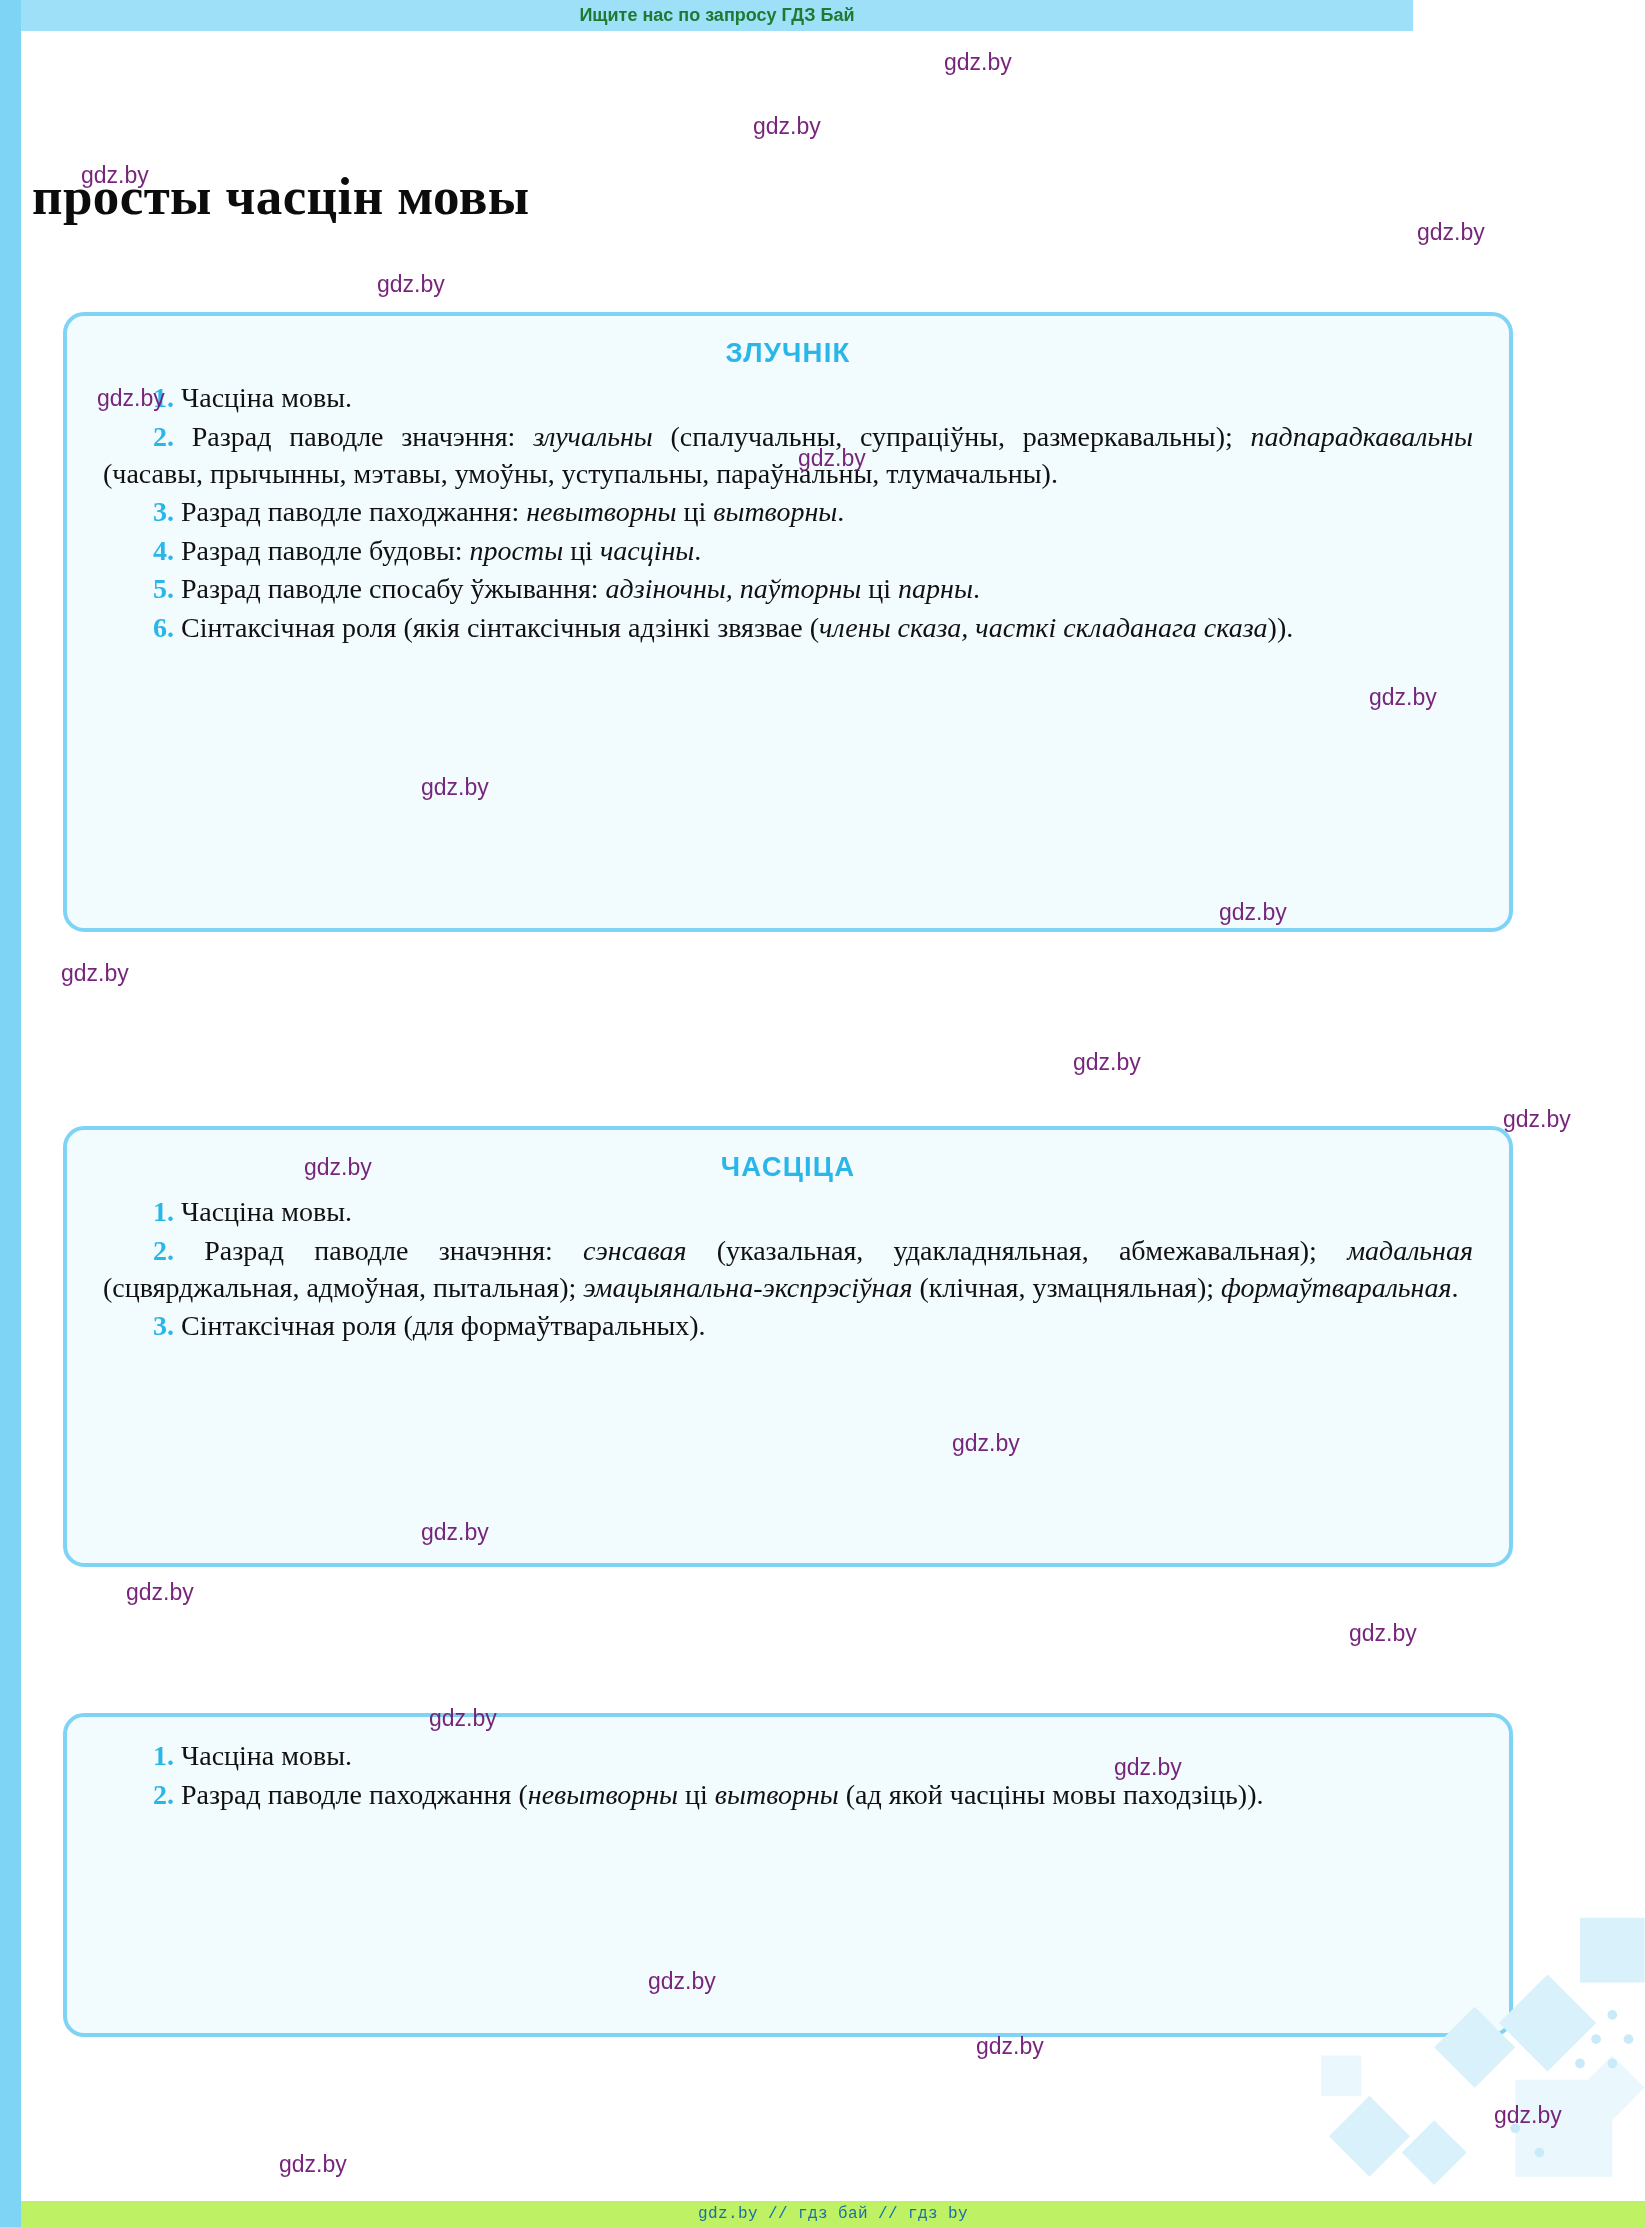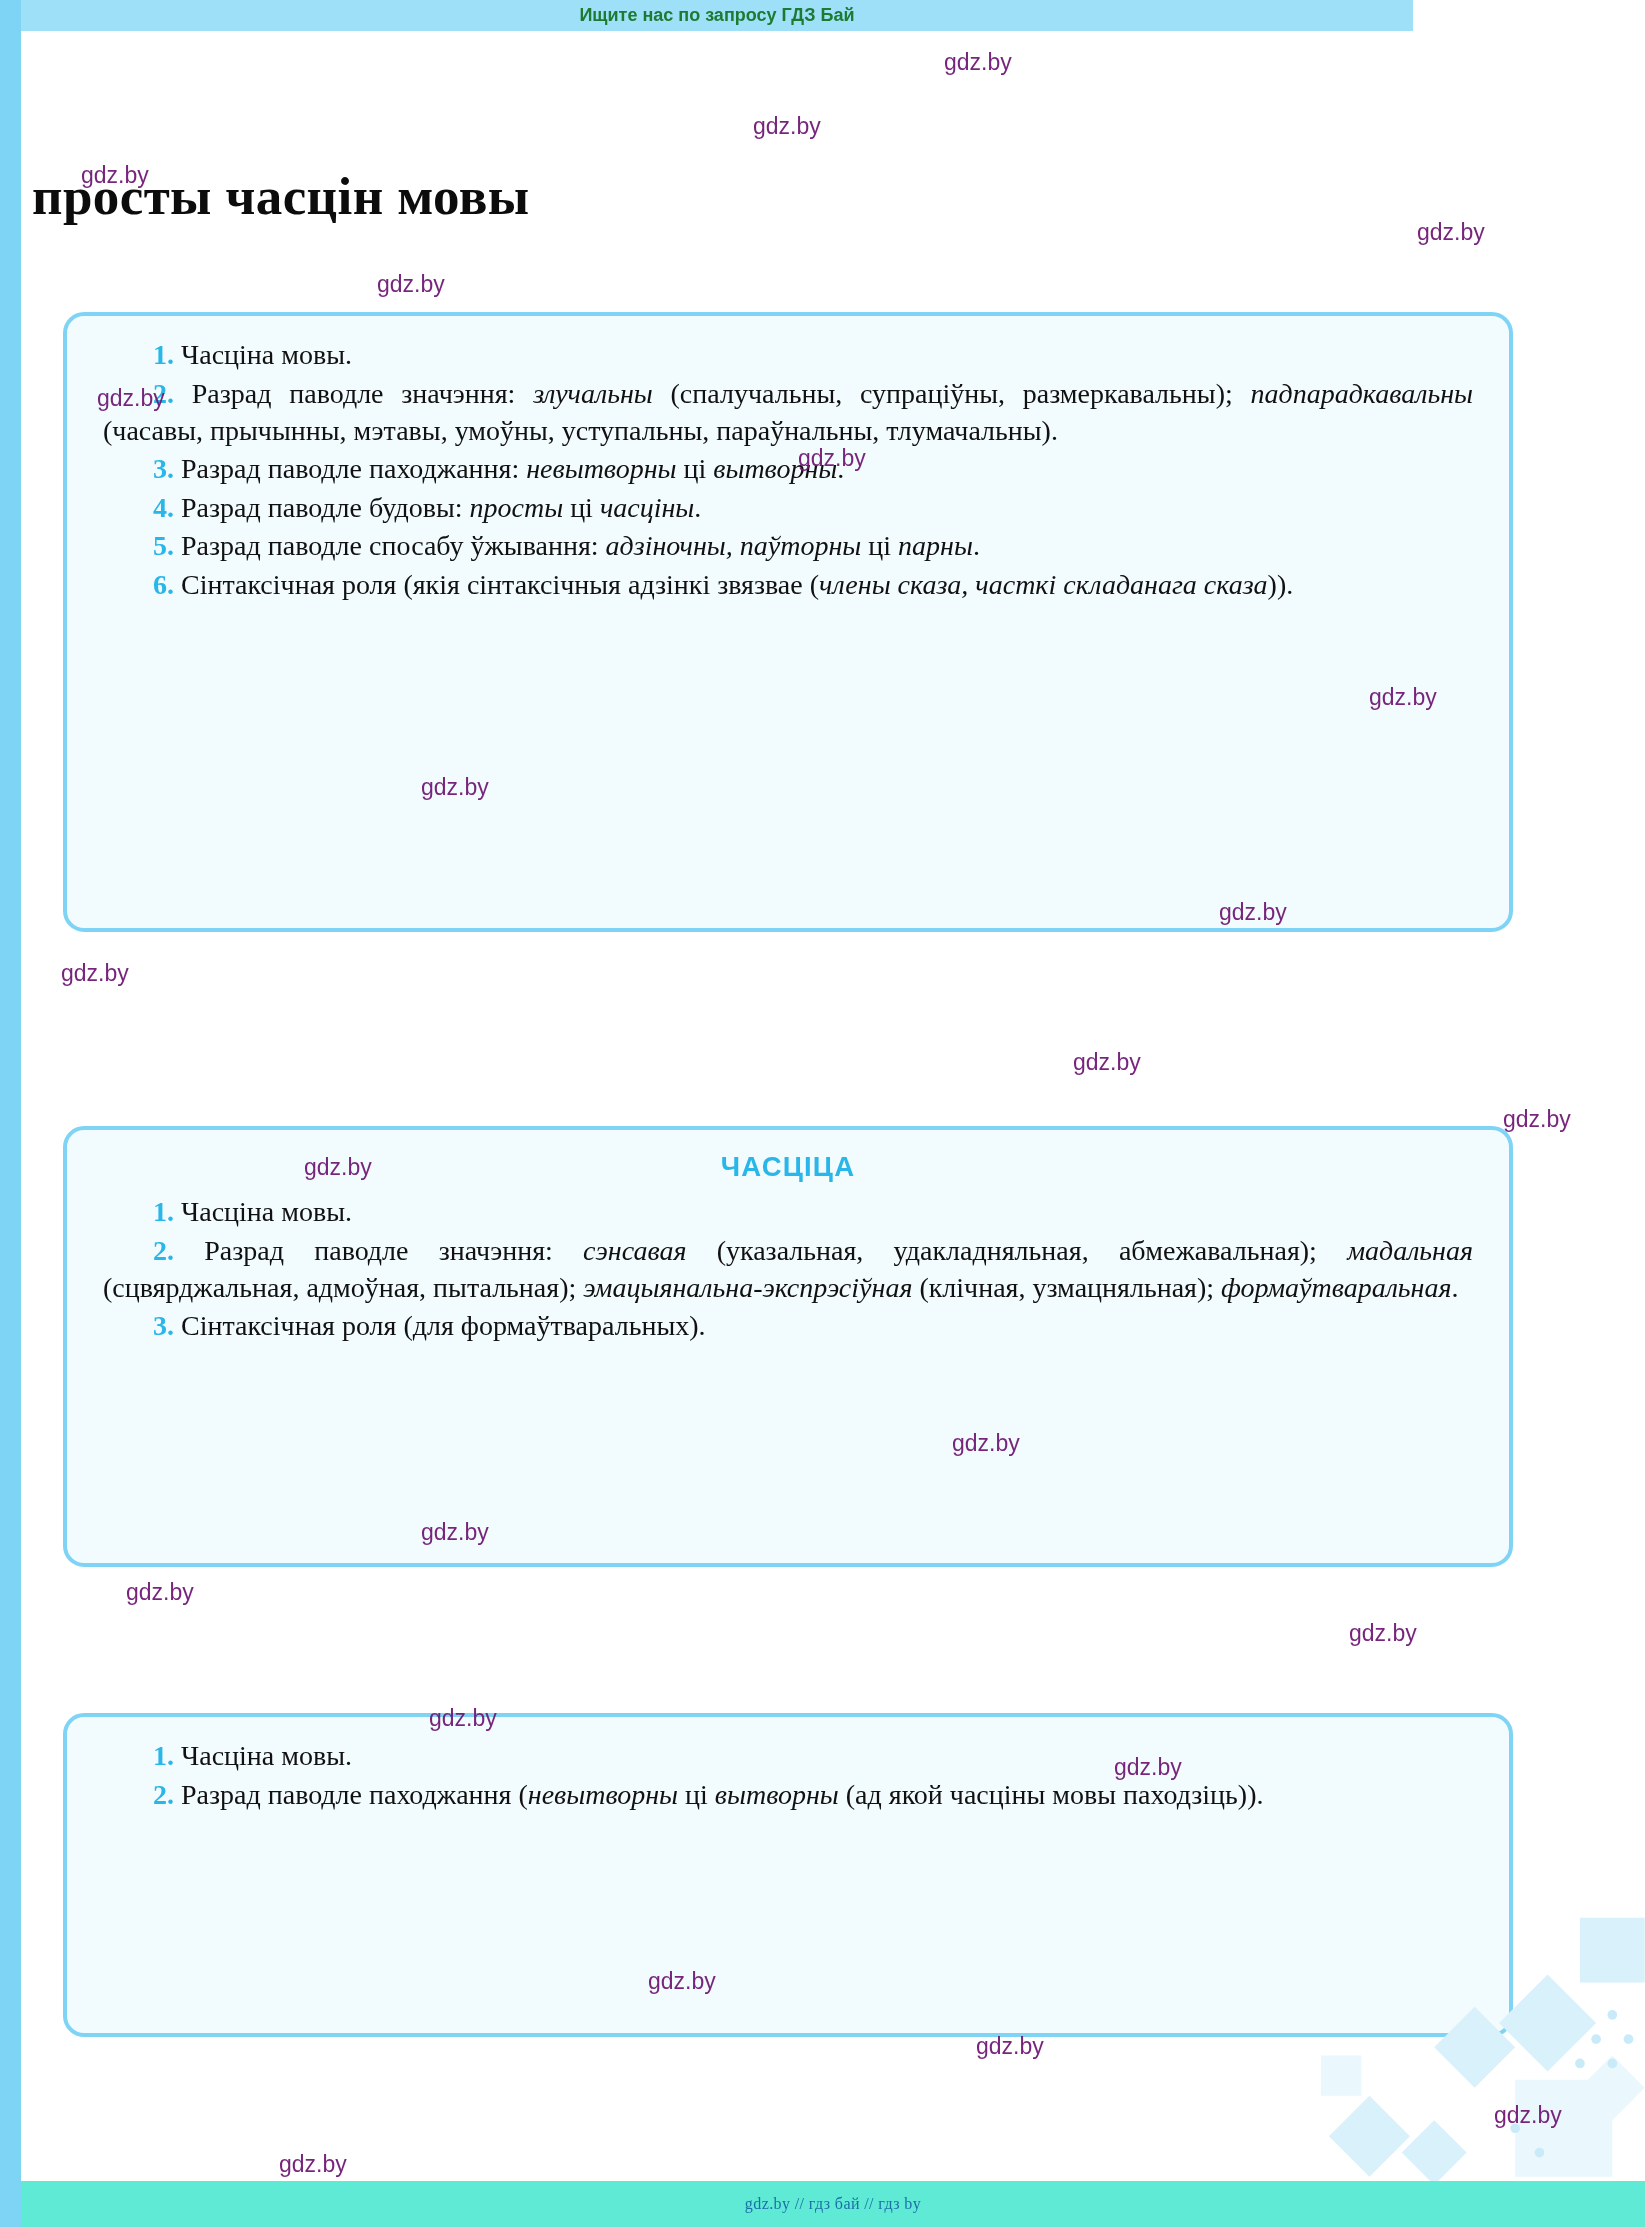--- a/index.html
+++ b/index.html
@@ -41,24 +41,24 @@
     align-items: center;
     justify-content: center;
   }
 
   
   .bottom-banner {
     position: absolute;
     left: 21px;
     bottom: 0;
     width: 1624px;
-    height: 46px;
-    background: #5eead4;
+    height: 26px;
+    background: #bef264;
     color: #1b6fa8;
-    font-family: Liberation Serif, serif;
+    font-family: Liberation Mono, monospace;
     font-size: 16px;
     display: flex;
     align-items: center;
     justify-content: center;
     letter-spacing: 0.4px;
   }
 
   
   .deco {
     position: absolute;
@@ -138,20 +138,21 @@
 <body>
 
 <div class="left-bar"></div>
 
 <div class="top-banner">Ищите нас по запросу ГДЗ Бай</div>
 
 <div class="page-title">просты часцін мовы</div>
 
 <div class="card" id="card-zluchnik">
   <div class="card-inner">
+    <div class="card-title">ЗЛУЧНІК</div>
     <p class="para"><span class="num">1.</span> <span>Часціна мовы.</span></p>
     <p class="para"><span class="num">2.</span> <span>Разрад паводле значэння: <span class="it">злучальны</span> (спалучальны, супраціўны, размеркавальны); <span class="it">падпарадкавальны</span> (часавы, прычынны, мэтавы, умоўны, уступальны, параўнальны, тлумачальны).</span></p>
     <p class="para"><span class="num">3.</span> <span>Разрад паводле паходжання: <span class="it">невытворны</span> ці <span class="it">вытворны</span>.</span></p>
     <p class="para"><span class="num">4.</span> <span>Разрад паводле будовы: <span class="it">просты</span> ці <span class="it">часціны</span>.</span></p>
     <p class="para"><span class="num">5.</span> <span>Разрад паводле спосабу ўжывання: <span class="it">адзіночны, паўторны</span> ці <span class="it">парны</span>.</span></p>
     <p class="para"><span class="num">6.</span> <span>Сінтаксічная роля (якія сінтаксічныя адзінкі звязвае (<span class="it">члены сказа, часткі складанага сказа</span>)).</span></p>
   </div>
 </div>
 
 <div class="card" id="card-chastitsa">

